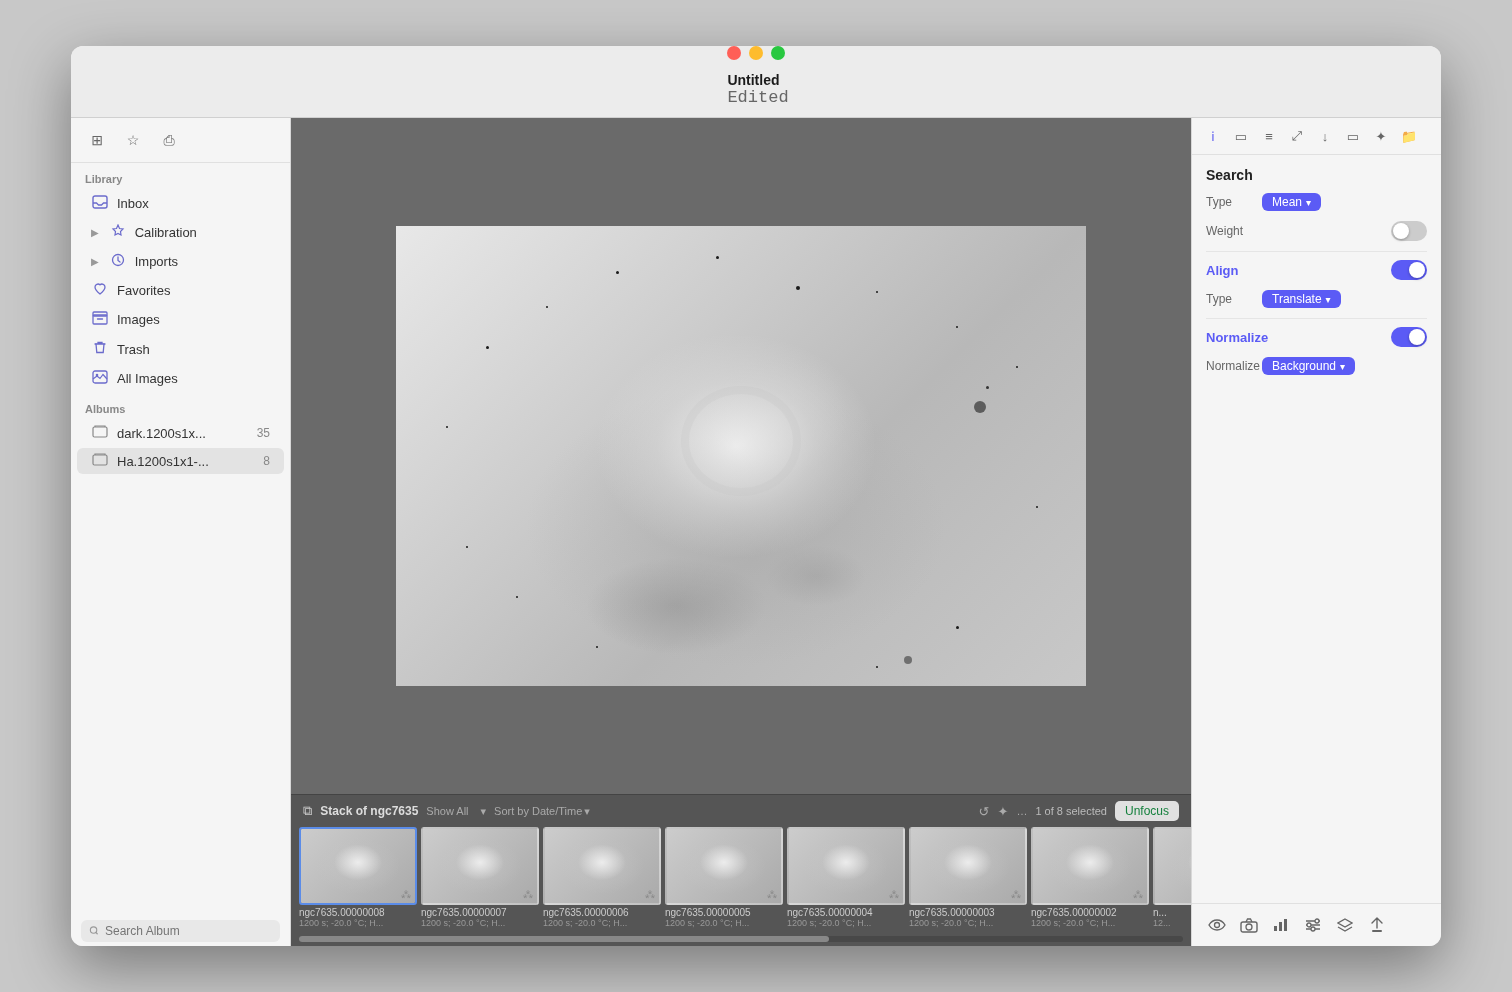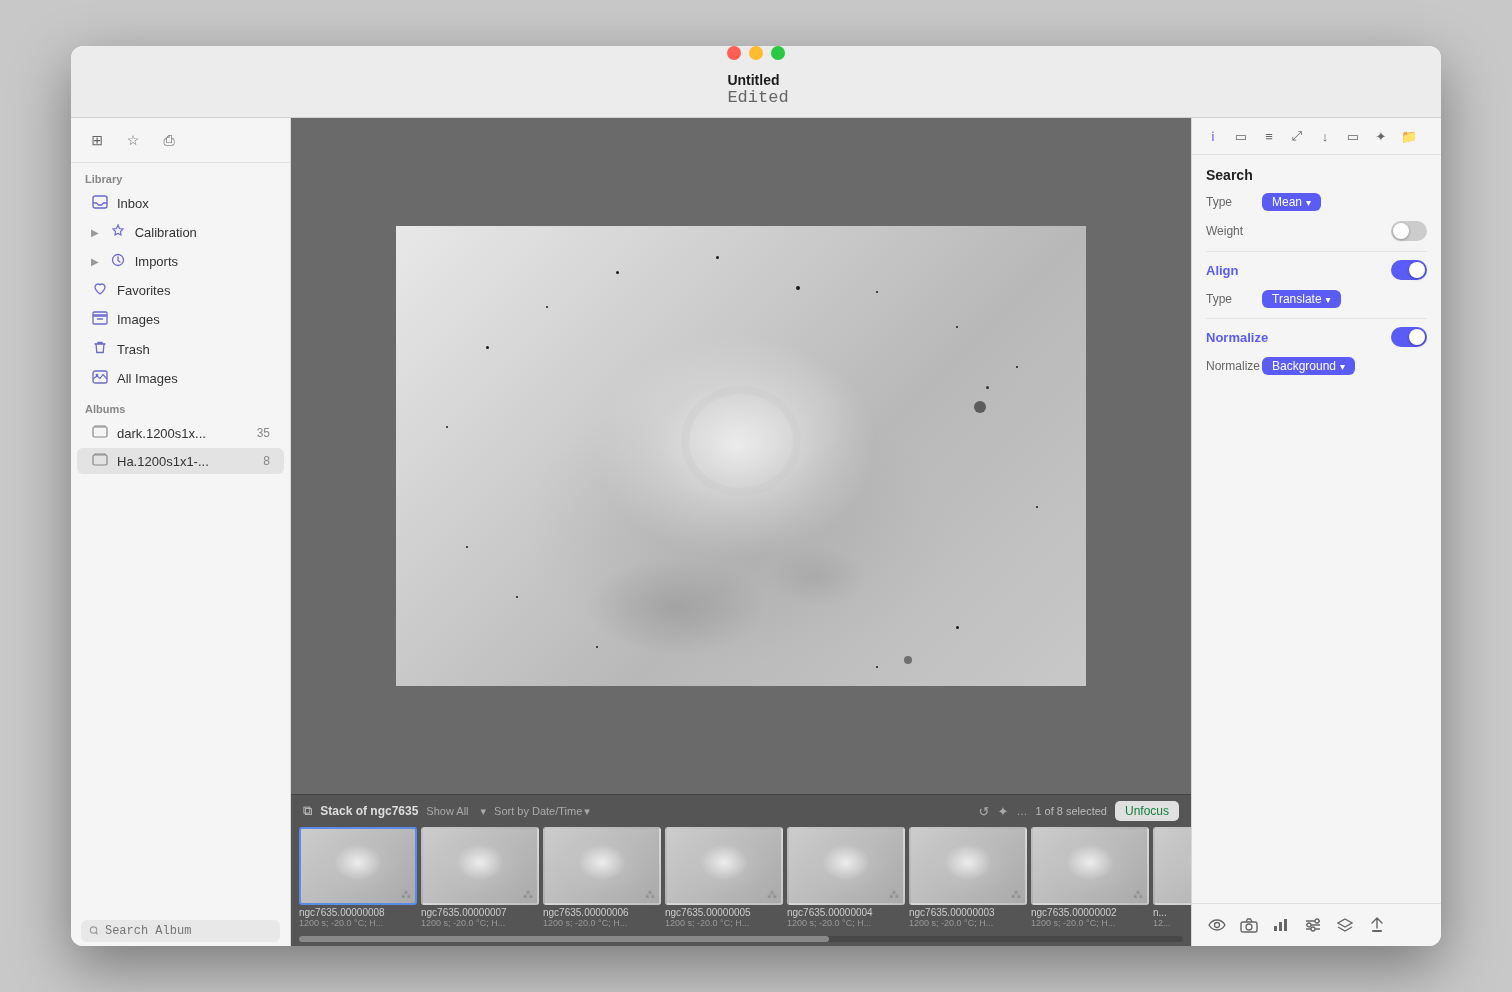--- a/index.html
+++ b/index.html
@@ -194,21 +194,20 @@
       padding: 4px 8px;
       gap: 5px;
     }
     .sidebar-search input {
       background: none;
       border: none;
       outline: none;
       font-size: 12px;
       color: #6d28d9;
       width: 100%;
-      font-family: Liberation Mono, monospace;
     }
     
     .content-area {
       flex: 1;
       display: flex;
       flex-direction: column;
       background: #6e6e6e;
       overflow: hidden;
     }
     .image-view {

